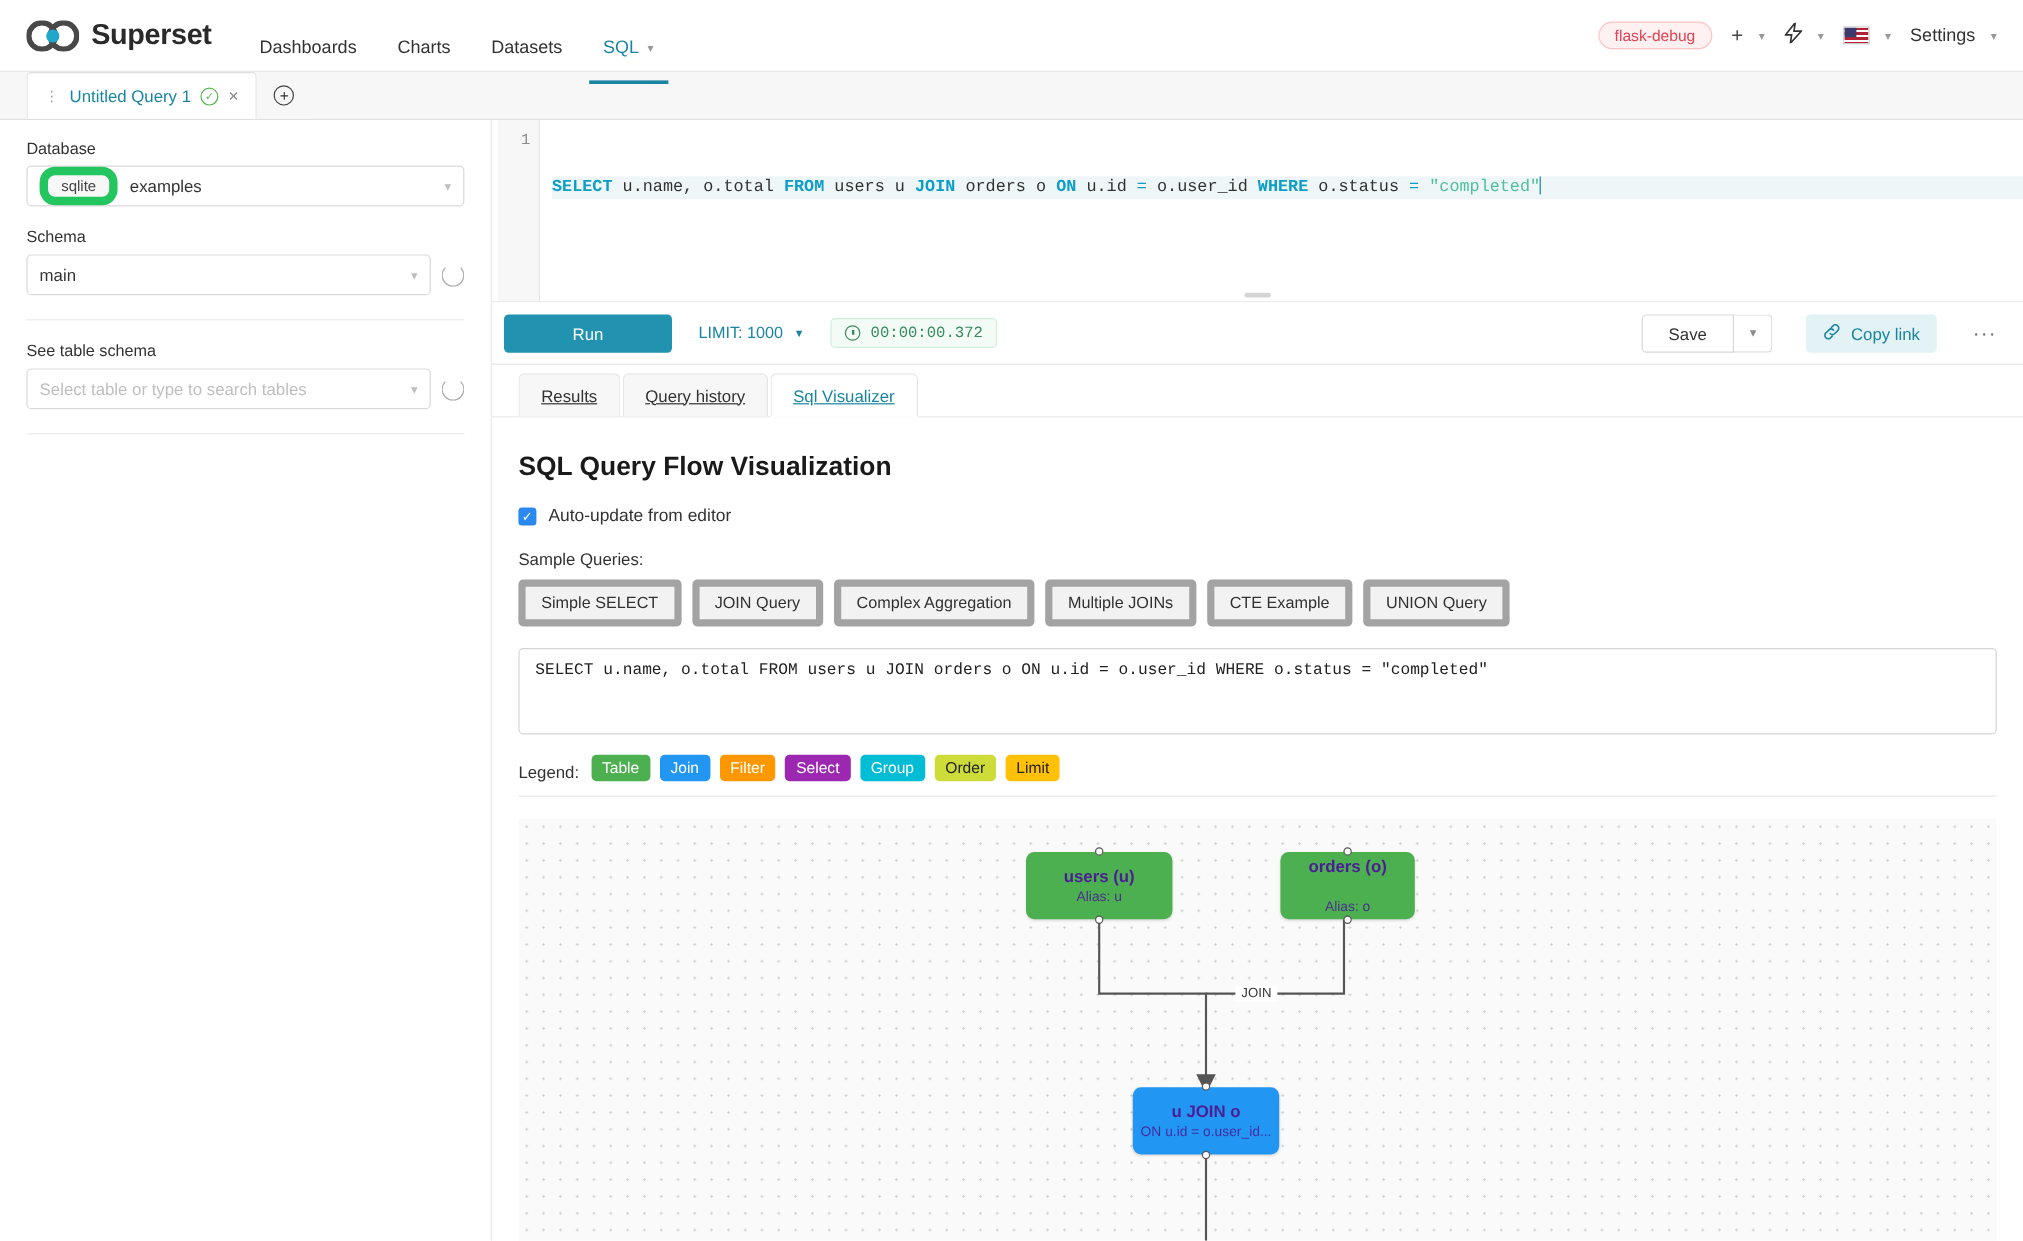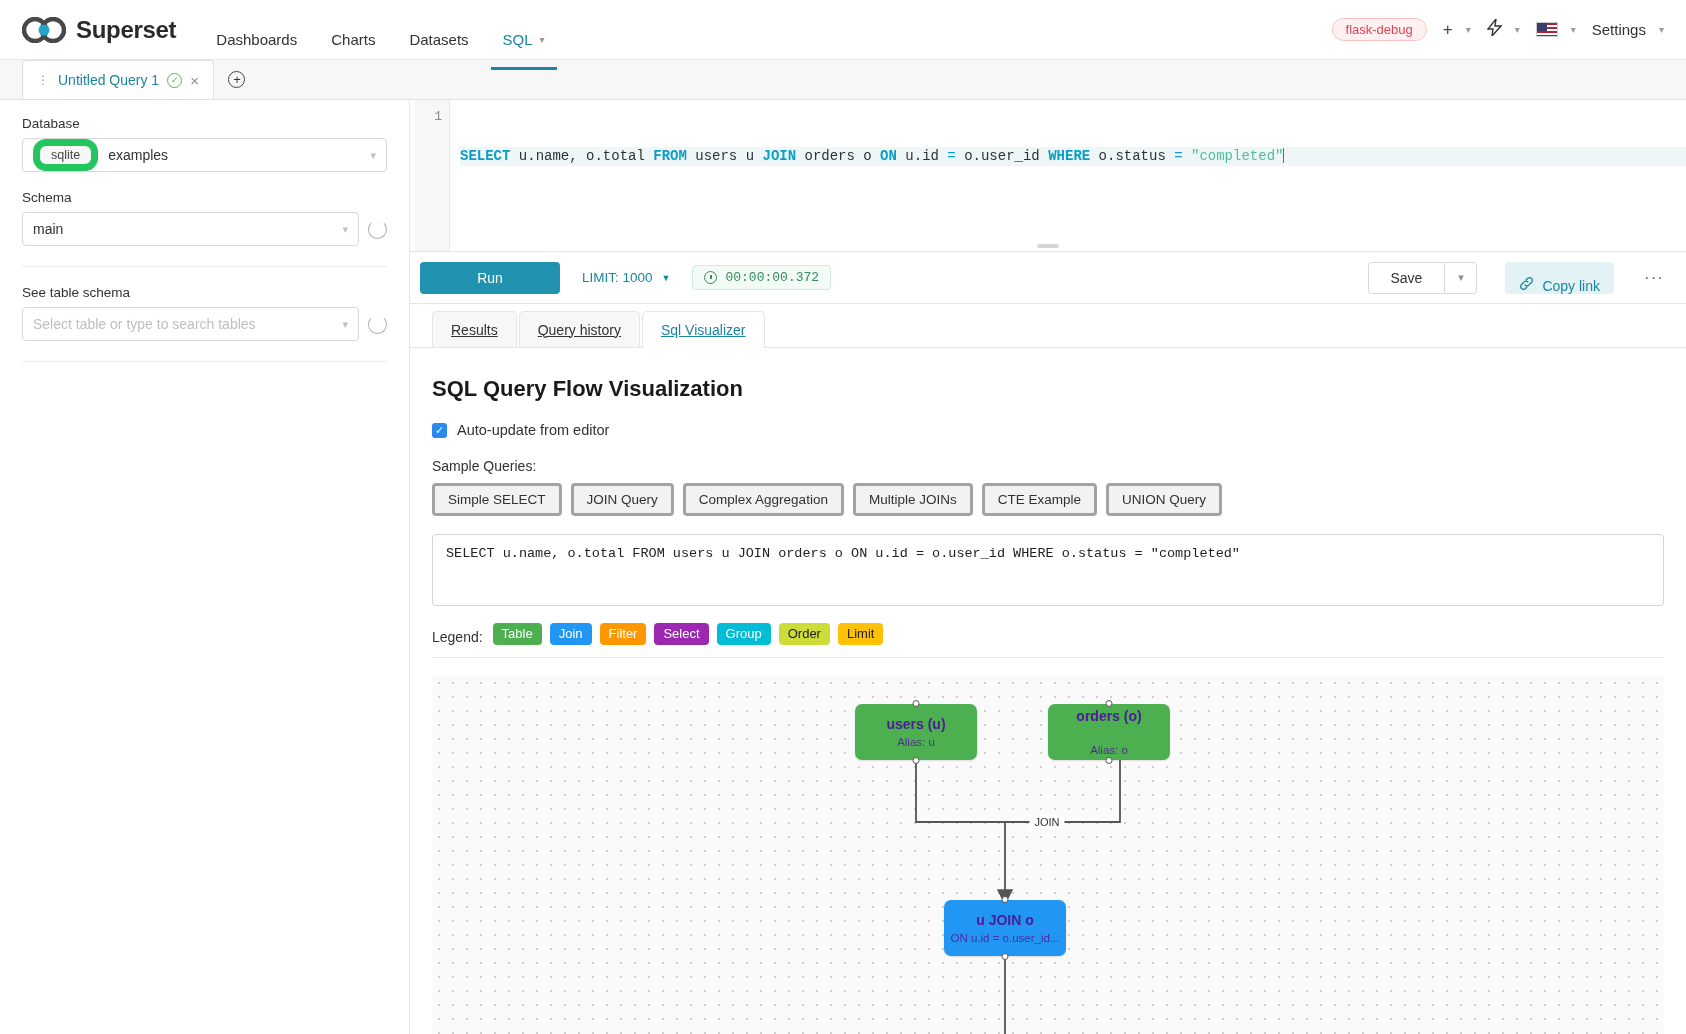--- a/index.html
+++ b/index.html
@@ -134,21 +134,21 @@
   .clock { width:13px;height:13px;border:1.4px solid #3a8a5d;border-radius:50%; position:relative; }
   .clock:after { content:""; position:absolute; left:5px; top:2.5px; width:1.2px; height:4.5px; background:#3a8a5d; }
   .tb-right { margin-left:auto; display:flex; align-items:center; gap:16px; }
   .save-group { display:flex; }
   .save-btn { height:32px; padding:0 22px; border:1px solid #d9d9d9; border-radius:4px 0 0 4px;
     background:#fff; display:flex; align-items:center; font-size:14px; color:#323232; cursor:pointer; }
   .save-caret { height:32px; width:32px; border:1px solid #d9d9d9; border-left:none; border-radius:0 4px 4px 0;
     background:#fff; display:flex; align-items:center; justify-content:center; color:#8c8c8c; font-size:11px; cursor:pointer; }
   .copy-link {
     height:32px; padding:0 14px; margin-left:12px; background:#e3f2f4; color:#1a85a0;
-    border-radius:4px; display:flex; align-items:flex-end; gap:8px; font-size:14px; cursor:pointer;
+    border-radius:4px; display:flex; align-items:center; gap:8px; font-size:14px; cursor:pointer;
   }
   .chain { font-size:14px; }
   .dots-btn { margin-left:14px; color:#666; font-size:17px; letter-spacing:1px; cursor:pointer; }
   .drag-handle { position:absolute; left:50%; transform:translateX(-50%); top:-8px;
     width:22px; height:4px; border-radius:2px; background:#d5d5d5; }
 
   
   #resulttabs { height:44px; display:flex; align-items:flex-end; padding-left:22px;
     border-bottom:1px solid #e5e5e5; gap:2px; background:#fff; }
   .rtab { height:36px; padding:0 18px; display:flex; align-items:center; font-size:14px;
@@ -160,21 +160,21 @@
   
   #vizpanel { flex:1; overflow:hidden; padding:28px 22px 0 22px; background:#fff; }
   .viz-title { font-size:22px; font-weight:bold; color:#1a1a1a; margin:0 0 20px 0; }
   .autorow { display:flex; align-items:center; gap:10px; margin-bottom:20px; }
   .cbox { width:15px;height:15px;border-radius:3px;background:#2b88f0;
     display:flex;align-items:center;justify-content:center;color:#fff;font-size:11px;
     cursor:pointer; flex:none; }
   .autorow .lbl { font-size:14.5px; color:#323232; }
   .samples-label { font-size:14px; color:#323232; margin-bottom:9px; }
   .sample-row { display:flex; gap:9px; margin-bottom:18px; flex-wrap:nowrap; }
-  .sbtn { background:#f2f2f2; border:3px solid #a3a3a3; border-radius:4px;
+  .sbtn { background:#f2f2f2; border:6px solid #a3a3a3; border-radius:4px;
     padding:6px 13px; font-size:13.5px; color:#323232; cursor:pointer; white-space:nowrap; }
   #sqlbox {
     width:100%; height:72px; border:1px solid #d5d5d5; border-radius:4px;
     padding:11px 13px; font-family:"Liberation Mono", monospace; font-size:13.5px;
     color:#222; resize:none; outline:none; background:#fff; display:block;
   }
   .legend-row { display:flex; align-items:flex-end; gap:8px; margin:17px 0 12px; }
   .legend-label { font-size:14px; color:#323232; margin-right:2px; }
   .chip { color:#fff; border-radius:4px; padding:3px 9px; font-size:13px; line-height:1.25; }
   .legend-sep { height:1px; background:#e8e8e8; margin-bottom:18px; }
@@ -397,21 +397,21 @@
           <path d="M688,84 L688,146 L573,146" fill="none" stroke="#555" stroke-width="1.8"></path>
           <path d="M573,280 L573,370" fill="none" stroke="#555" stroke-width="1.8"></path>
         </svg>
         <div id="nodes">
             <div class="node" style="left: 423px; top: 28px; width: 122px; height: 56px; background: rgb(76, 175, 80);">
               <span class="port top"></span>
               <span class="port bot"></span>
               <div class="t">users (u)</div>
               <div class="s">Alias: u</div>
             </div>
-            <div class="node" style="left: 616px; top: 28px; width: 122px; height: 56px; background: rgb(76, 175, 80); gap: 16px;">
+            <div class="node" style="left: 635px; top: 28px; width: 112px; height: 56px; background: rgb(76, 175, 80); gap: 16px;">
               <span class="port top"></span>
               <span class="port bot"></span>
               <div class="t">orders (o)</div>
               <div class="s">Alias: o</div>
             </div>
             <div class="node" style="left: 512px; top: 224px; width: 122px; height: 56px; background: rgb(33, 150, 243);">
               <span class="port top"></span>
               <span class="port bot"></span>
               <div class="t">u JOIN o</div>
               <div class="s">ON u.id = o.user_id...</div>

